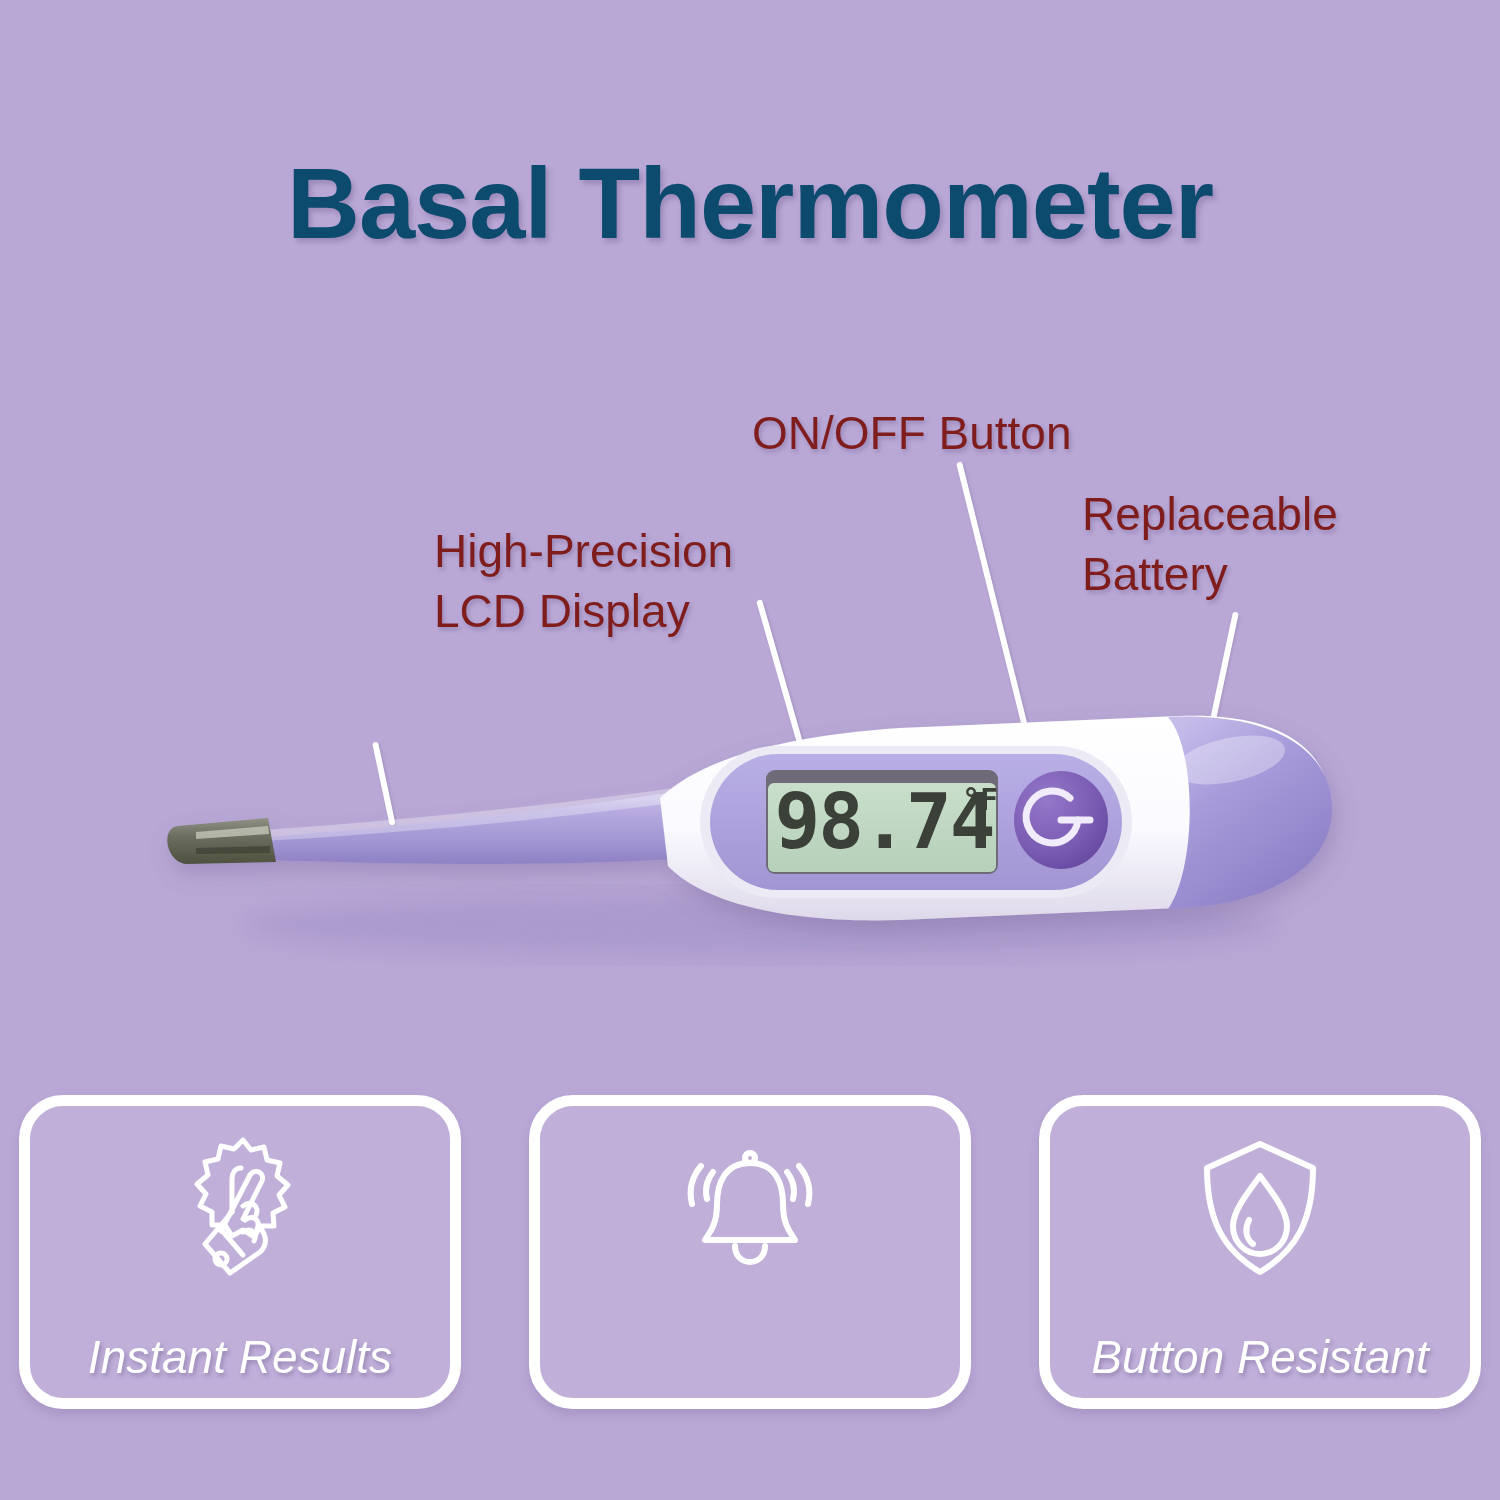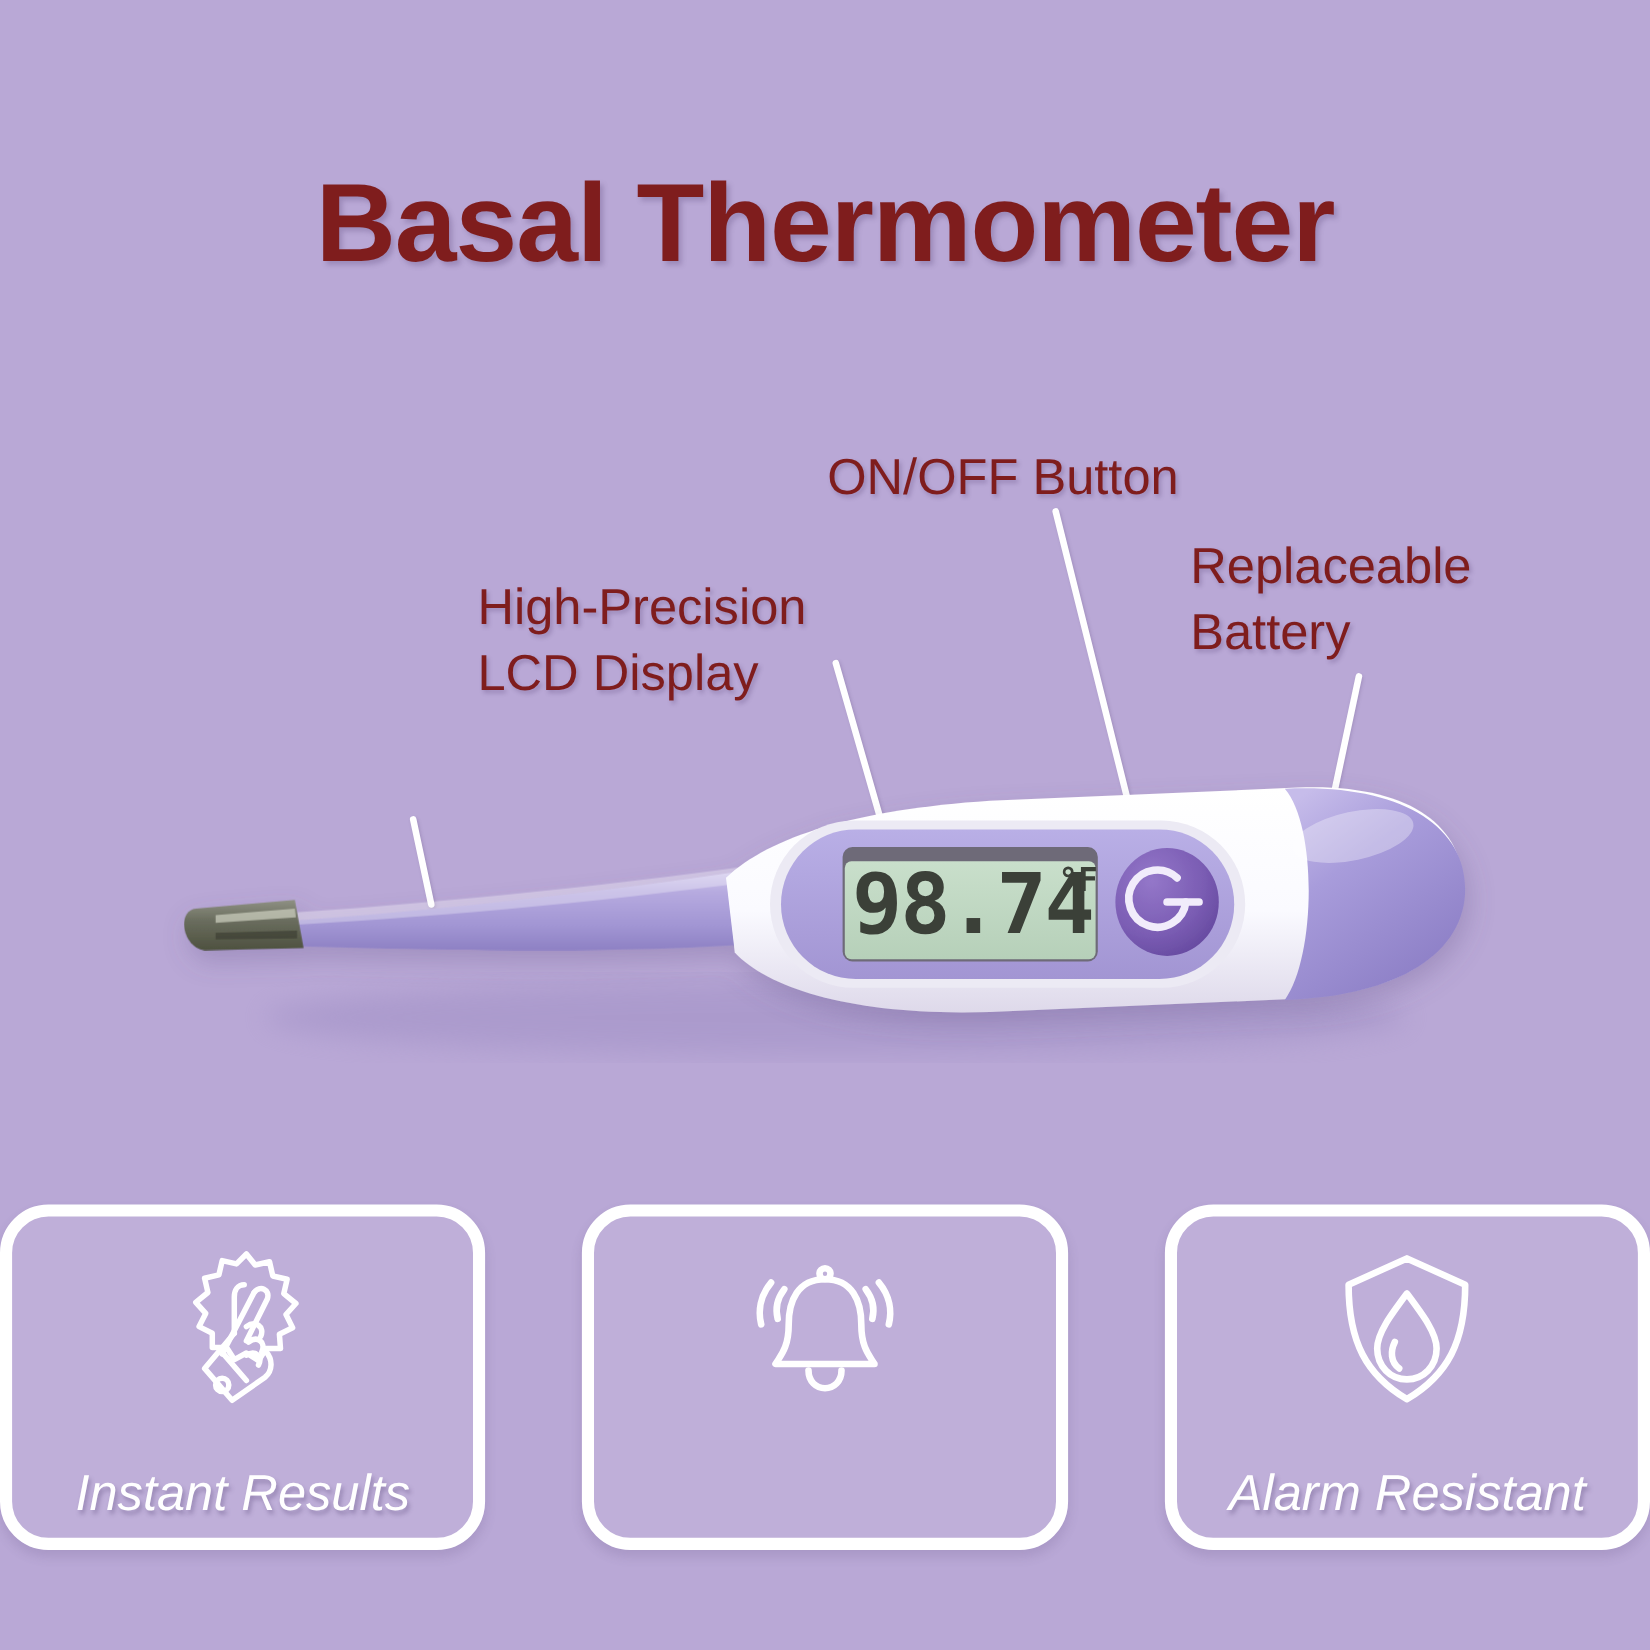--- a/index.html
+++ b/index.html
@@ -12,21 +12,21 @@
   }
   #stage{position:absolute;inset:0;width:1500px;height:1500px;}
 
   
   .title{
     position:absolute;left:0;top:150px;width:1500px;
     text-align:center;
     font-size:101px;
     font-weight:800;
     letter-spacing:-1px;
-    color:#7f1d1d;
+    color:#0c4a6e;
     text-shadow:3px 4px 5px rgba(90,70,120,.30);
     line-height:1.05;
     white-space:nowrap;
   }
 
   
   .callout{
     position:absolute;
     color:#7f1d1d;
     font-size:46px;
@@ -47,21 +47,21 @@
     box-shadow:1px 2px 3px rgba(90,70,120,.25);
     transform-origin:top center;
   }
 
   
   #thermo{position:absolute;left:0;top:620px;width:1500px;height:420px;}
 
   
   .cards{
     position:absolute;left:0;top:1095px;width:1500px;height:310px;
-    display:flex;justify-content:center;gap:88px;
+    display:flex;justify-content:center;gap:68px;
   }
   .card{
     position:relative;
     width:420px;height:292px;
     border:11px solid #ffffff;
     border-radius:44px;
     background:rgba(255,255,255,.085);
     box-shadow:0 6px 10px rgba(90,70,120,.16);
     display:flex;flex-direction:column;align-items:center;justify-content:flex-start;
   }
@@ -217,17 +217,17 @@
 
     <div class="card">
       <svg class="card-icon" viewBox="0 0 170 160">
         <g fill="none" stroke="#ffffff" stroke-width="6" stroke-linecap="round" stroke-linejoin="round">
           <path d="M85,16 L 32,40 C 32,92 48,122 85,144 C 122,122 138,92 138,40 Z"></path>
           <path d="M85,48 C 70,68 58,84 58,98 C 58,114 70,126 85,126
                    C 100,126 112,114 112,98 C 112,84 100,68 85,48 Z"></path>
           <path d="M74,92 C 70,100 70,110 78,116"></path>
         </g>
       </svg>
-      <div class="card-label">Alarm Resistant</div>
+      <div class="card-label">Button Resistant</div>
     </div>
 
   </div>
 </div>
 
 </body></html>

